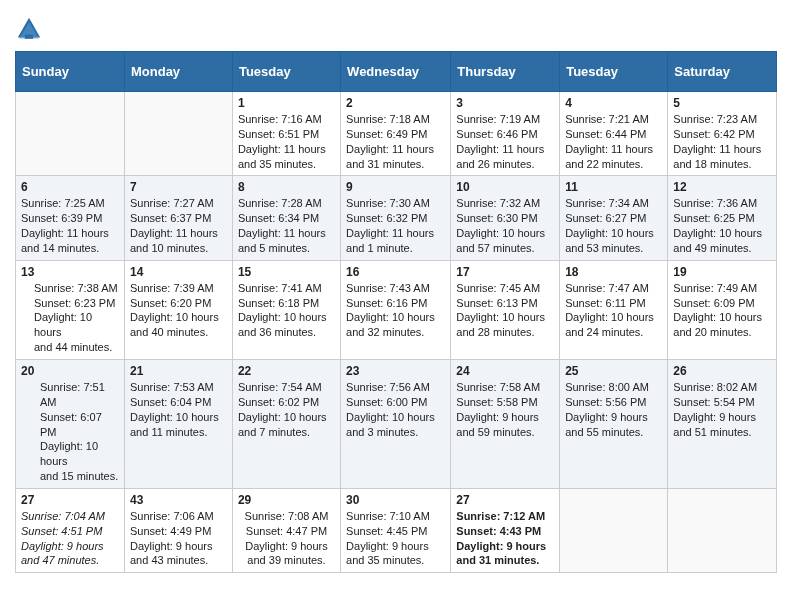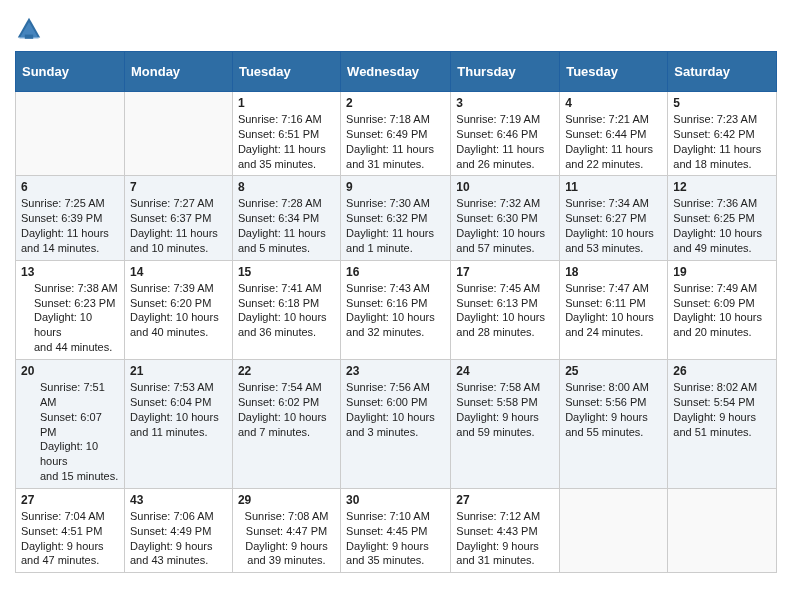--- a/index.html
+++ b/index.html
@@ -320,21 +320,21 @@
             <span class="day-number">26</span>
             <div class="cell-content" style="white-space: pre-line;">Sunrise: 8:02 AM
 Sunset: 5:54 PM
 Daylight: 9 hours
 and 51 minutes.</div>
           </td>
         </tr>
         <tr>
           <td>
             <span class="day-number">27</span>
-            <div class="cell-content" style="white-space: pre-line;">Sunrise: 7:04 AM
+            <div class="cell-content" style="white-space: pre-line; font-style: italic;">Sunrise: 7:04 AM
 Sunset: 4:51 PM
 Daylight: 9 hours
 and 47 minutes.</div>
           </td>
           <td>
             <span class="day-number">43</span>
             <div class="cell-content" style="white-space: pre-line;">Sunrise: 7:06 AM
 Sunset: 4:49 PM
 Daylight: 9 hours
 and 43 minutes.</div>
@@ -348,21 +348,21 @@
           </td>
           <td>
             <span class="day-number">30</span>
             <div class="cell-content" style="white-space: pre-line;">Sunrise: 7:10 AM
 Sunset: 4:45 PM
 Daylight: 9 hours
 and 35 minutes.</div>
           </td>
           <td>
             <span class="day-number">27</span>
-            <div class="cell-content" style="white-space: pre-line;">Sunrise: 7:12 AM
+            <div class="cell-content" style="white-space: pre-line; font-weight: bold;">Sunrise: 7:12 AM
 Sunset: 4:43 PM
 Daylight: 9 hours
 and 31 minutes.</div>
           </td>
           <td class="empty"></td>
           <td class="empty"></td>
         </tr>
       </tbody>
   </table>
 </div>

